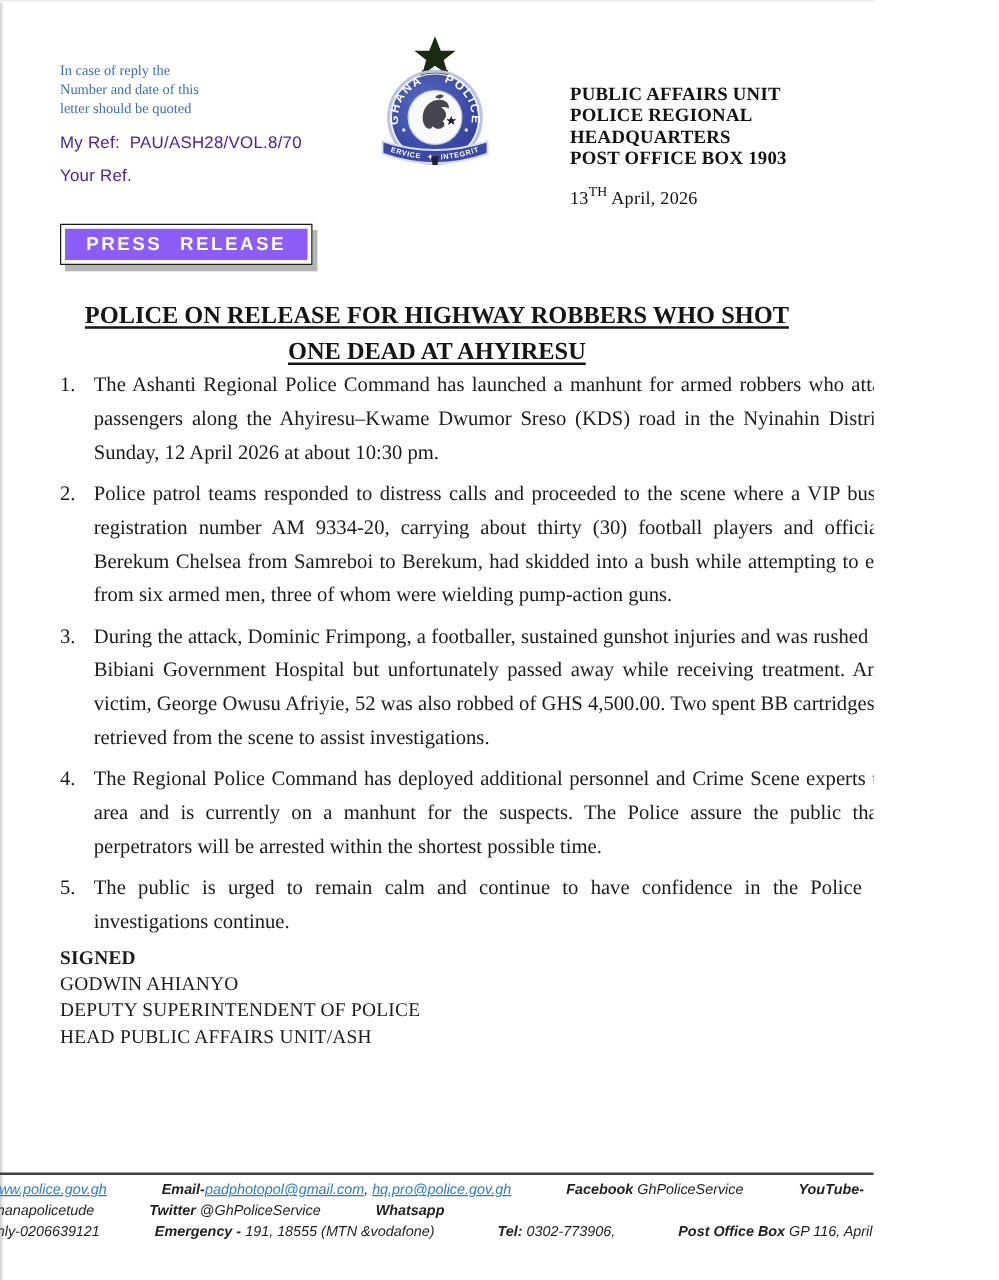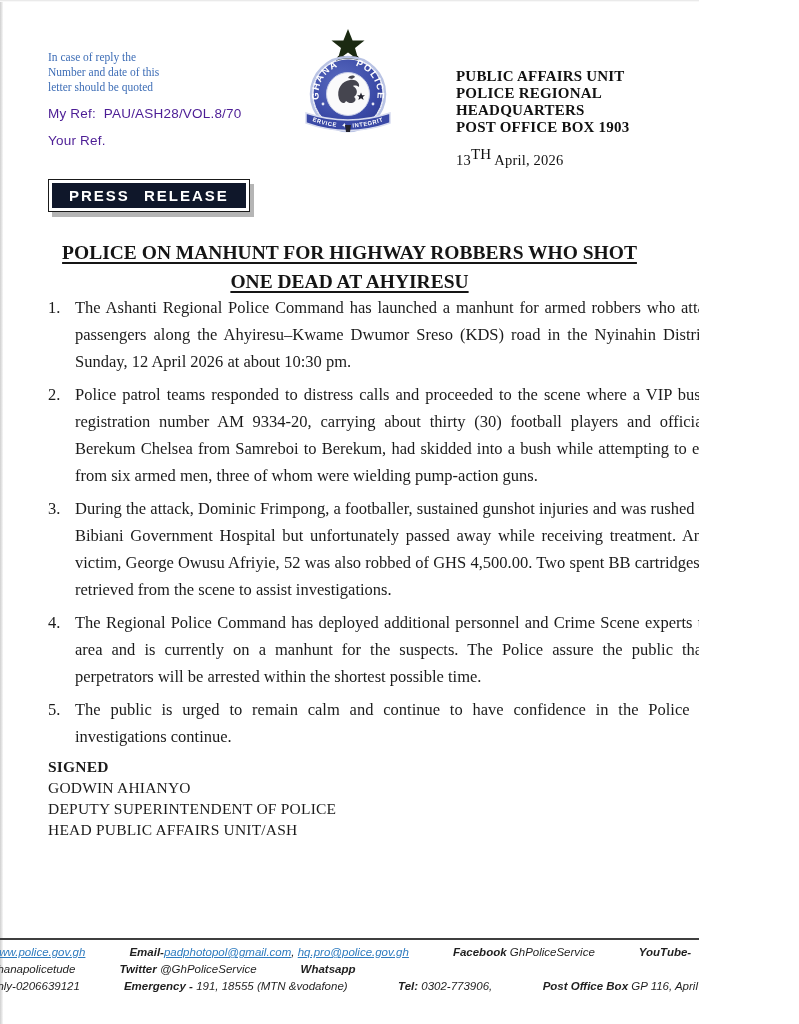--- a/index.html
+++ b/index.html
@@ -16,26 +16,26 @@
   
   .reply-note { position:absolute; left:48px; top:50px; width:150px;
     font-size:11.5px; line-height:15px; color:#3d6db6; }
   .refs { position:absolute; left:48px; top:106px;
     font-family:"Liberation Sans", sans-serif; font-size:13.5px; color:#4c1d95; }
   .refs .row { margin-bottom:12px; letter-spacing:.2px; }
   .logo-wrap { position:absolute; left:288px; top:26px; width:120px; height:120px; }
   .org-block { position:absolute; left:456px; top:40px; font-size:15px;
     line-height:17px; font-weight:600; letter-spacing:.2px; color:#111;margin-top:28px; }
   .org-block .date { margin-top:10px; font-weight:500; font-size:14.5px; }
-  .org-block sup { font-size:15px; vertical-align:super; }
+  .org-block sup { font-size:11px; vertical-align:super; }
 
   
   .press-outer { position:absolute; left:48px; top:179px; background:#fff;
     border:1px solid #1a1a1a; padding:3px; box-shadow:4px 5px 0 #b5b5b5; }
-  .press-inner { background:#0f172a; color:#fff; padding:4px 17px;
+  .press-inner { background:#8b5cf6; color:#fff; padding:4px 17px;
     font-family:"Liberation Sans", sans-serif; font-weight:bold;
     font-size:15px; letter-spacing:2px; word-spacing:8px; }
 
   
   .doc-title { position:absolute; left:0; right:0; top:238px; text-align:center;
     font-size:19.5px; font-weight:bold; line-height:29px; color:#151515; }
   .doc-title span { text-decoration:underline; text-decoration-thickness:2px;
     text-underline-offset:3px; display:inline-block; }
 
   
@@ -124,21 +124,21 @@
     <div class="date">
       <span>13</span><sup>TH</sup><span> April, 2026</span>
     </div>
   </div>
 
   <div class="press-outer">
     <div class="press-inner">PRESS RELEASE</div>
   </div>
 
   <div class="doc-title">
-    <span>POLICE ON MANHUNT FOR HIGHWAY ROBBERS WHO SHOT</span><br>
+    <span>POLICE ON RELEASE FOR HIGHWAY ROBBERS WHO SHOT</span><br>
     <span>ONE DEAD AT AHYIRESU</span>
   </div>
 
   <div class="body-text">
     <div class="para">
       <span class="num">1.</span>
       <div class="txt">The Ashanti Regional Police Command has launched a manhunt for armed robbers who attacked passengers along the Ahyiresu–Kwame Dwumor Sreso (KDS) road in the Nyinahin District on Sunday, 12 April 2026 at about 10:30 pm.</div>
     </div>
     <div class="para">
       <span class="num">2.</span>

